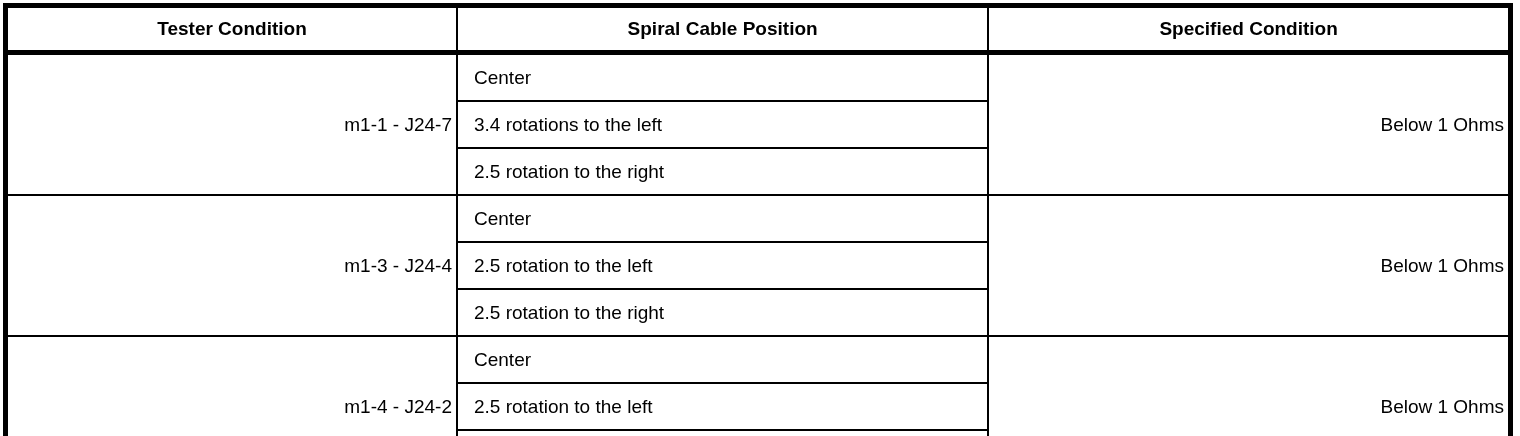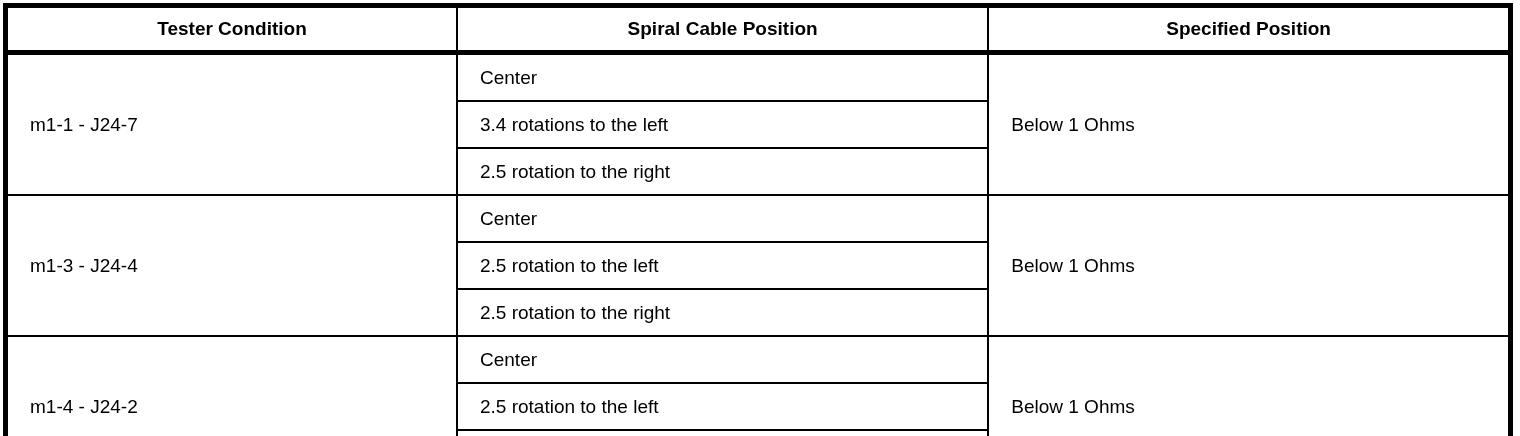--- a/index.html
+++ b/index.html
@@ -37,42 +37,43 @@
     font-weight: bold;
     vertical-align: middle;
     height: 38px;
     border-bottom: 5px solid #000000;
     padding: 2px 6px;
   }
   .spec-table tbody td {
     font-weight: normal;
     text-align: left;
     vertical-align: middle;
-    padding: 2px 4px 2px 22px;
+    padding: 2px 4px 2px 16px;
     height: 41px;
   }
   .spec-table td.cell-tester,
   .spec-table td.cell-specified {
     vertical-align: middle;
+    text-align: right;
   }
 </style>
 </head>
 <body>
 
 <table class="spec-table">
   <colgroup>
     <col class="col-tester">
     <col class="col-position">
     <col class="col-specified">
   </colgroup>
   <thead>
     <tr>
       <th>Tester Condition</th>
       <th>Spiral Cable Position</th>
-      <th>Specified Position</th>
+      <th>Specified Condition</th>
     </tr>
   </thead>
   <tbody>
 
     <tr>
       <td class="cell-tester" rowspan="3">m1-1 - J24-7</td>
       <td class="cell-position">Center</td>
       <td class="cell-specified" rowspan="3">Below 1 Ohms</td>
     </tr>
     <tr>

